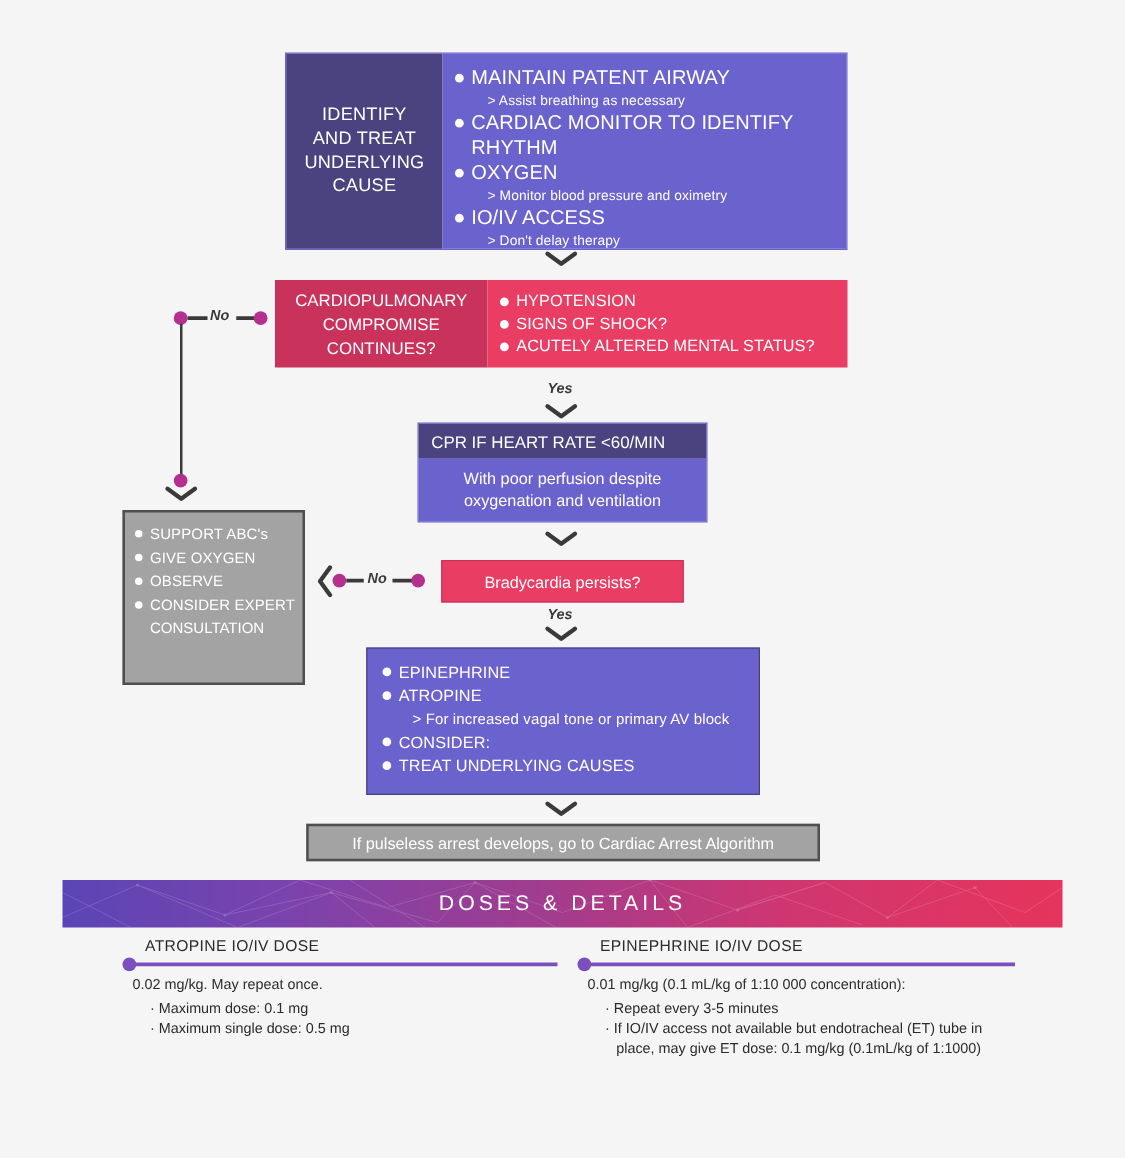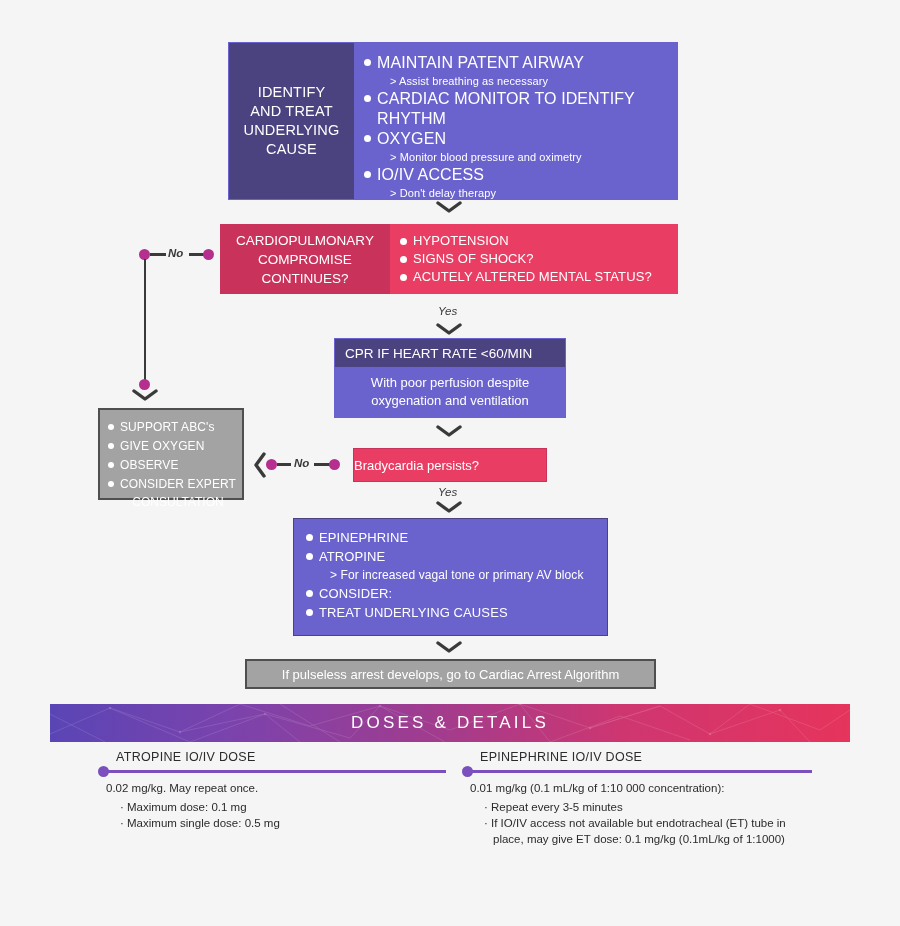--- a/index.html
+++ b/index.html
@@ -135,31 +135,30 @@
   }
 
   
   #box-brady {
     left: 353px; top: 448px; width: 194px; height: 34px;
     background: #e93d63;
     border: 1px solid #c9325a;
     box-sizing: border-box;
     color: #fff;
     font-size: 13px;
-    display: flex; align-items: center; 
+    display: flex; align-items: center; justify-content: center;
   }
 
   
   #box-support {
-    left: 98px; top: 408px; width: 146px; height: 92px;
+    left: 98px; top: 408px; width: 146px; height: 140px;
     background: #a3a3a3;
     border: 2px solid #4f4f4f;
     box-sizing: border-box;
     padding: 8px 6px 6px 8px;
-    text-align: center;
   }
   #box-support .bullet-line {
     font-size: 12px;
     line-height: 19px;
     color: #ffffff;
   }
   #box-support .bullet-line .dot { width: 6px; height: 6px; margin-top: 6px; }
   #box-support .cont {
     font-size: 12px; line-height: 17px; color: #fff; padding-left: 12px;
   }
@@ -199,21 +198,21 @@
     position: absolute;
     font-size: 11.5px;
     font-style: italic;
     font-weight: bold;
     color: #3a3a3a;
   }
   .yes-label {
     position: absolute;
     font-size: 11.5px;
     font-style: italic;
-    font-weight: normal;
+    font-weight: bold;
     color: #3a3a3a;
   }
 
   
   #doses-banner {
     left: 50px; top: 704px; width: 800px; height: 38px;
     background: linear-gradient(90deg, #5a45b5 0%, #7a43ad 22%, #a13c8e 48%, #cf3670 72%, #e6345c 100%);
     display: flex; align-items: center; justify-content: center;
     overflow: hidden;
   }

